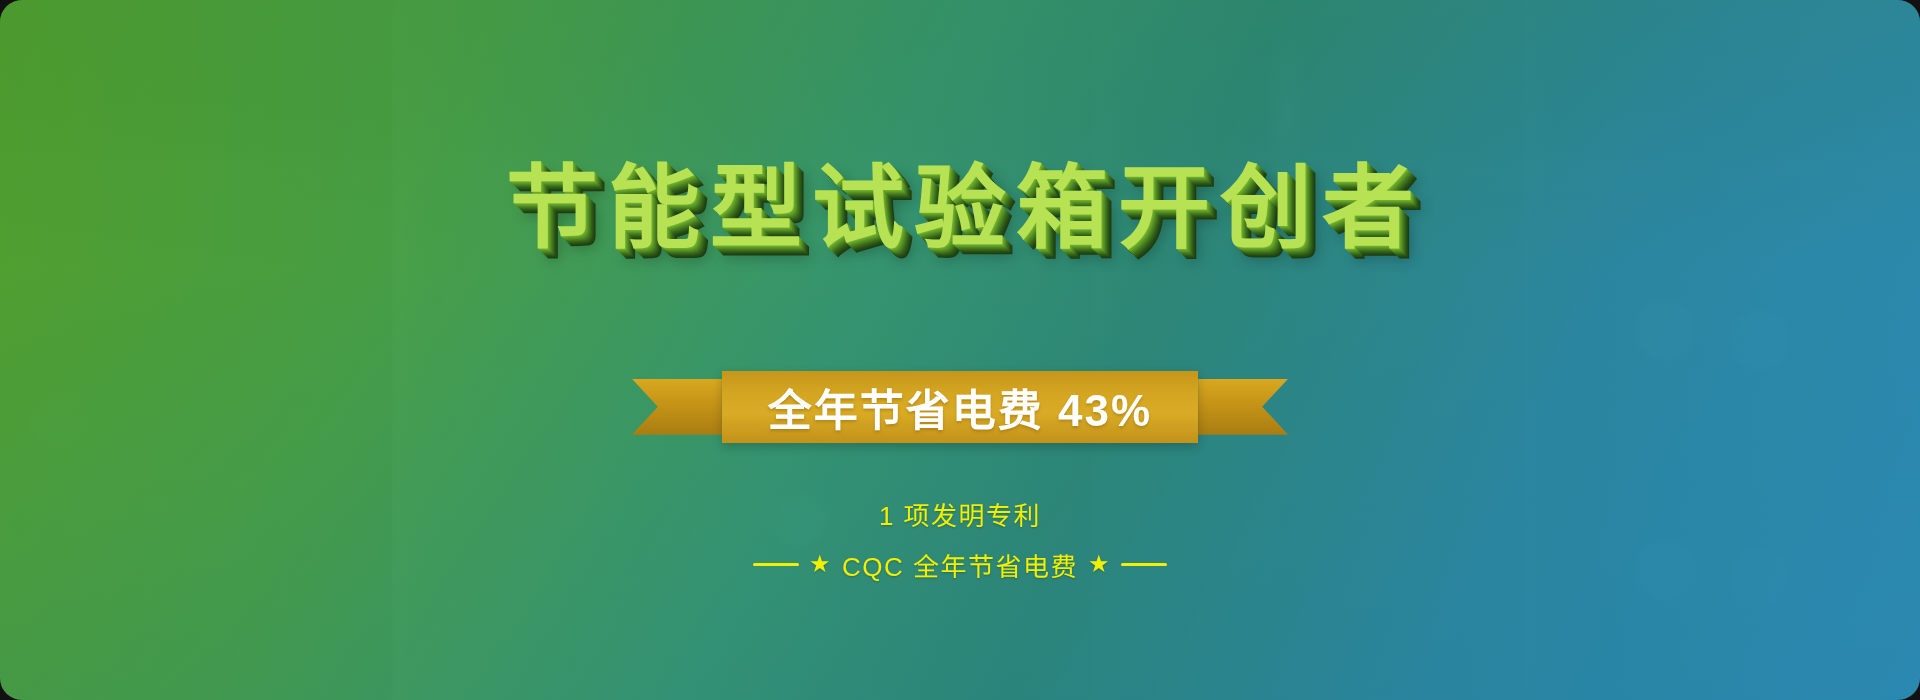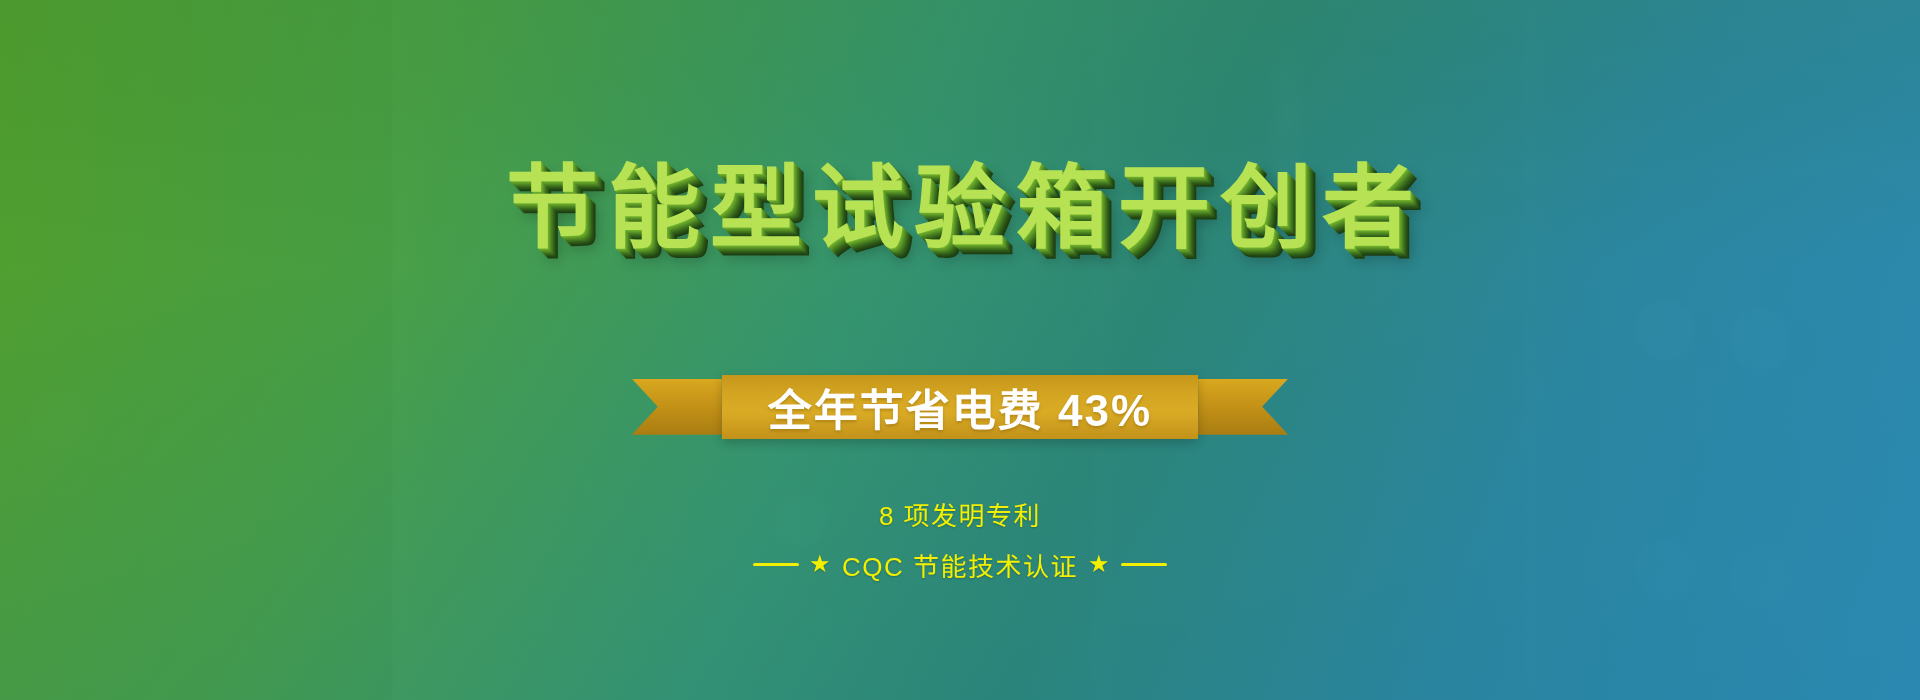--- a/index.html
+++ b/index.html
@@ -8,20 +8,21 @@
     padding: 0;
     background: #111;
   }
   #banner {
     position: relative;
     width: 1920px;
     height: 700px;
     overflow: hidden;
     font-family: "Liberation Sans", "DejaVu Sans", sans-serif;
     user-select: none;
+    border-radius: 22px;
   }
 
   
   .bg-photo {
     position: absolute;
     inset: 0;
     background:
       
       radial-gradient(circle at 1665px 330px, rgba(255,255,255,.085) 0 26px, rgba(255,255,255,0) 34px),
       radial-gradient(circle at 1710px 340px, rgba(0,0,0,.05) 0 24px, rgba(0,0,0,0) 32px),
@@ -156,21 +157,21 @@
     left: -90px;
     clip-path: polygon(0 0, 100% 0, 100% 100%, 0 100%, 26px 50%);
   }
   .ribbon-tail.right {
     right: -90px;
     clip-path: polygon(0 0, 100% 0, calc(100% - 26px) 50%, 100% 100%, 0 100%);
   }
   .ribbon-body {
     position: relative;
     z-index: 2;
-    height: 64px;
+    height: 72px;
     padding: 0 46px;
     display: flex;
     align-items: center;
     justify-content: center;
     background: linear-gradient(180deg, #c6961b 0%, #d4a521 30%, #d9ab25 58%, #c2921a 100%);
     box-shadow: 0 4px 10px rgba(0,0,0,.20);
   }
   .ribbon-text {
     font-size: 44px;
     font-weight: 700;
@@ -224,27 +225,27 @@
       <span class="ribbon-tail left"></span>
       <span class="ribbon-tail right"></span>
       <div class="ribbon-body">
         <span class="ribbon-text">全年节省电费 43%</span>
       </div>
     </div>
 
     <div class="creds">
 
       <div class="cred-line">
-        <span>8 项发明专利</span>
+        <span>1 项发明专利</span>
       </div>
 
       <div class="cred-line">
         <span class="rule"></span>
         <span class="star">★</span>
-        <span>CQC 节能技术认证</span>
+        <span>CQC 全年节省电费</span>
         <span class="star">★</span>
         <span class="rule"></span>
       </div>
 
 
     </div>
   </div>
 </div>
 
 </body></html>

